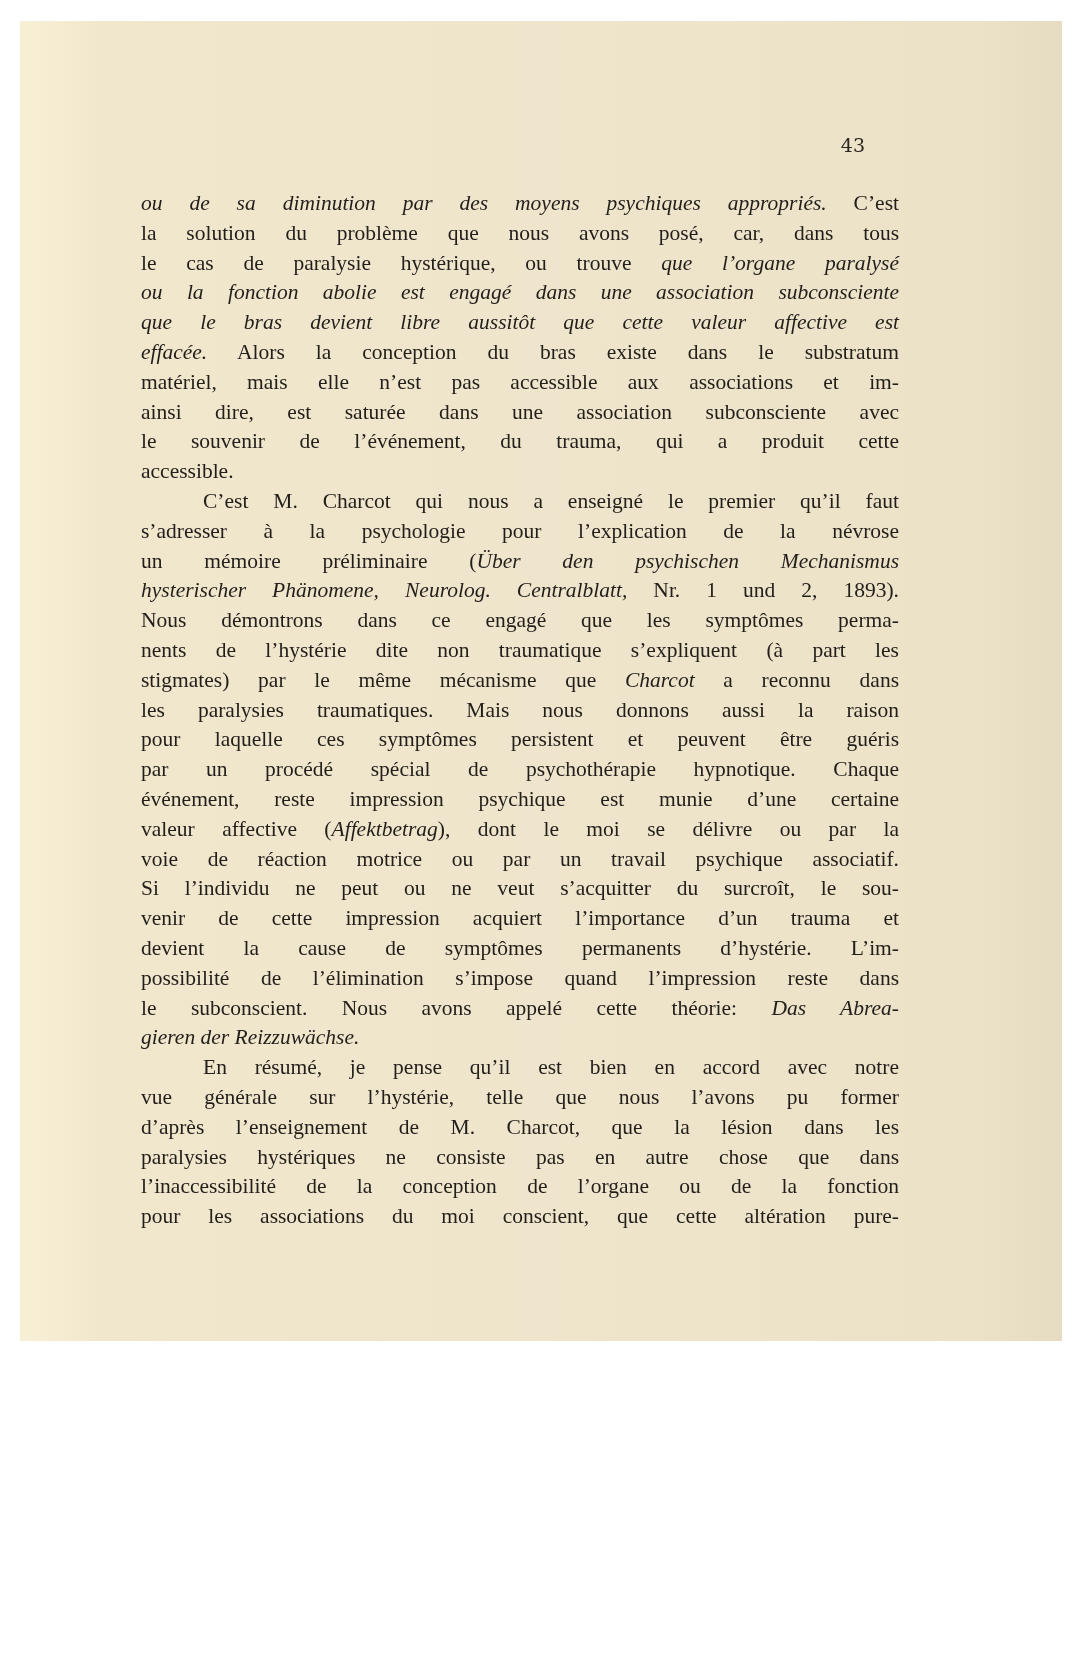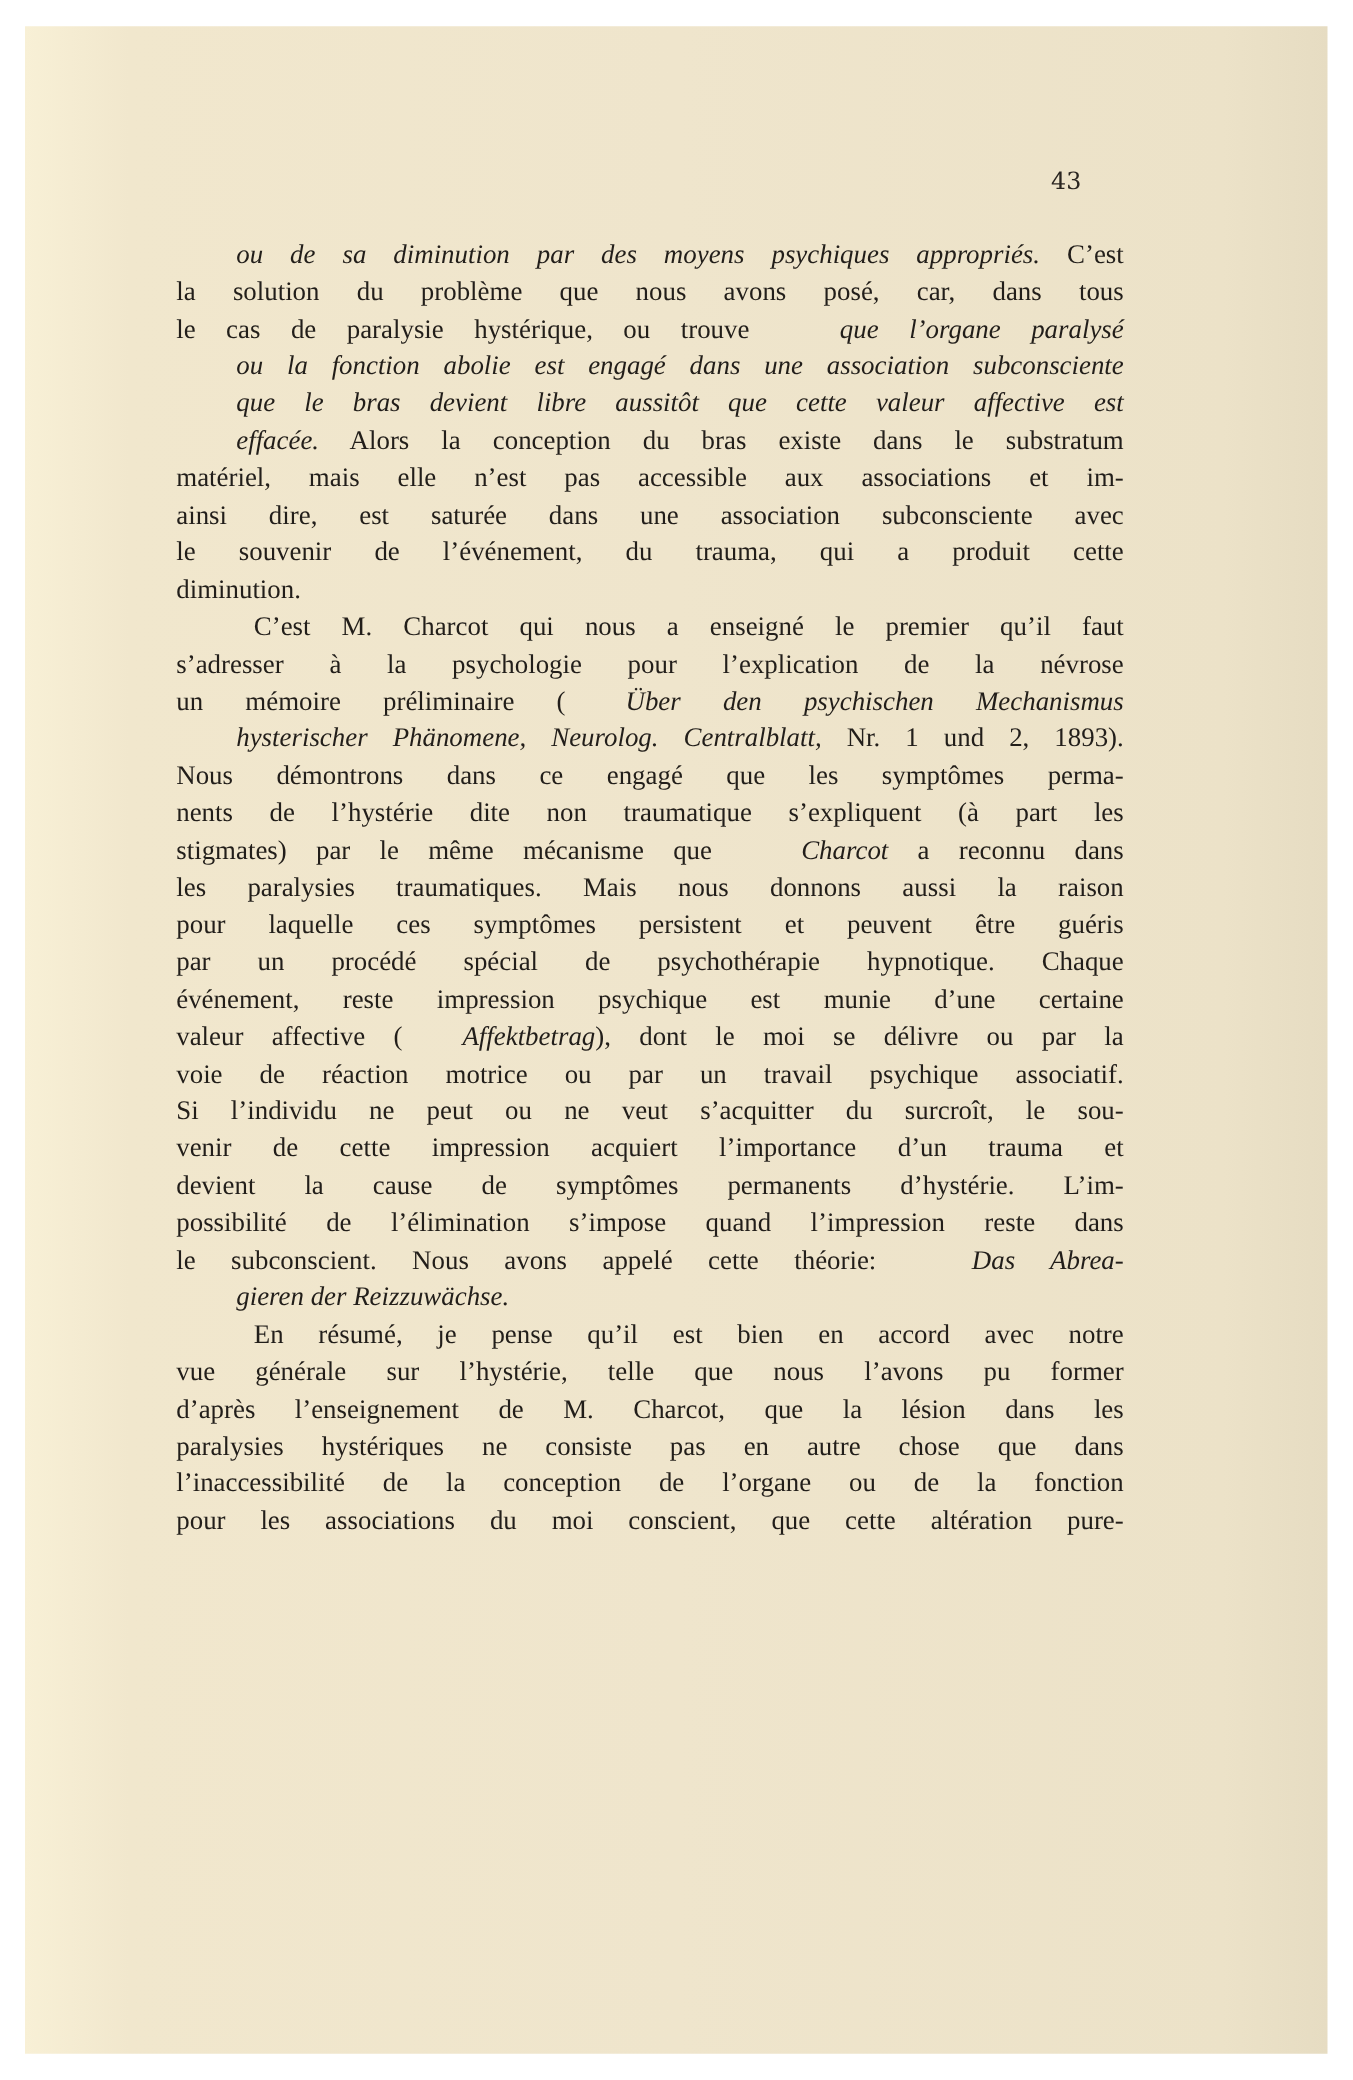--- a/index.html
+++ b/index.html
@@ -11,21 +11,21 @@
     width: 1082px;
     height: 1664px;
     position: relative;
     overflow: hidden;
   }
   .page {
     position: absolute;
     left: 20px;
     top: 21px;
     width: 1042px;
-    height: 1622px;
+    height: 1320px;
     background: linear-gradient(90deg, #f8f0d6 0%, #f1e7cd 8%, #efe5cc 50%, #ece2c8 92%, #e6dcc2 100%);
   }
   .page-number {
     position: absolute;
     right: 197px;
     top: 113px;
     font-family: "DejaVu Serif", serif;
     font-size: 19px;
     color: #2a2520;
   }
@@ -47,39 +47,38 @@
     height: 29.8px;
   }
   .line.last {
     text-align-last: left;
   }
   .line.indent {
     padding-left: 62px;
   }
   .line span.it {
     font-style: italic;
-    margin-left: 48px;
   }
 </style>
 </head>
 <body>
 
 <div class="page">
   <div class="page-number">43</div>
   <div class="text-block" id="text-block">
       <div class="line"><span class="it">ou de sa diminution par des moyens psychiques appropriés.</span><span> C’est</span></div>
       <div class="line"><span>la solution du problème que nous avons posé, car, dans tous</span></div>
       <div class="line"><span>le cas de paralysie hystérique, ou trouve </span><span class="it">que l’organe paralysé</span></div>
       <div class="line"><span class="it">ou la fonction abolie est engagé dans une association subconsciente</span></div>
       <div class="line"><span class="it">que le bras devient libre aussitôt que cette valeur affective est</span></div>
       <div class="line"><span class="it">effacée.</span><span> Alors la conception du bras existe dans le substratum</span></div>
       <div class="line"><span>matériel, mais elle n’est pas accessible aux associations et im-</span></div>
       <div class="line"><span>ainsi dire, est saturée dans une association subconsciente avec</span></div>
       <div class="line"><span>le souvenir de l’événement, du trauma, qui a produit cette</span></div>
-      <div class="line last"><span>diminution.</span></div>
+      <div class="line last"><span>accessible.</span></div>
       <div class="line indent"><span>C’est M. Charcot qui nous a enseigné le premier qu’il faut</span></div>
       <div class="line"><span>s’adresser à la psychologie pour l’explication de la névrose</span></div>
       <div class="line"><span>un mémoire préliminaire (</span><span class="it">Über den psychischen Mechanismus</span></div>
       <div class="line"><span class="it">hysterischer Phänomene, Neurolog. Centralblatt,</span><span> Nr. 1 und 2, 1893).</span></div>
       <div class="line"><span>Nous démontrons dans ce engagé que les symptômes perma-</span></div>
       <div class="line"><span>nents de l’hystérie dite non traumatique s’expliquent (à part les</span></div>
       <div class="line"><span>stigmates) par le même mécanisme que </span><span class="it">Charcot</span><span> a reconnu dans</span></div>
       <div class="line"><span>les paralysies traumatiques. Mais nous donnons aussi la raison</span></div>
       <div class="line"><span>pour laquelle ces symptômes persistent et peuvent être guéris</span></div>
       <div class="line"><span>par un procédé spécial de psychothérapie hypnotique. Chaque</span></div>

